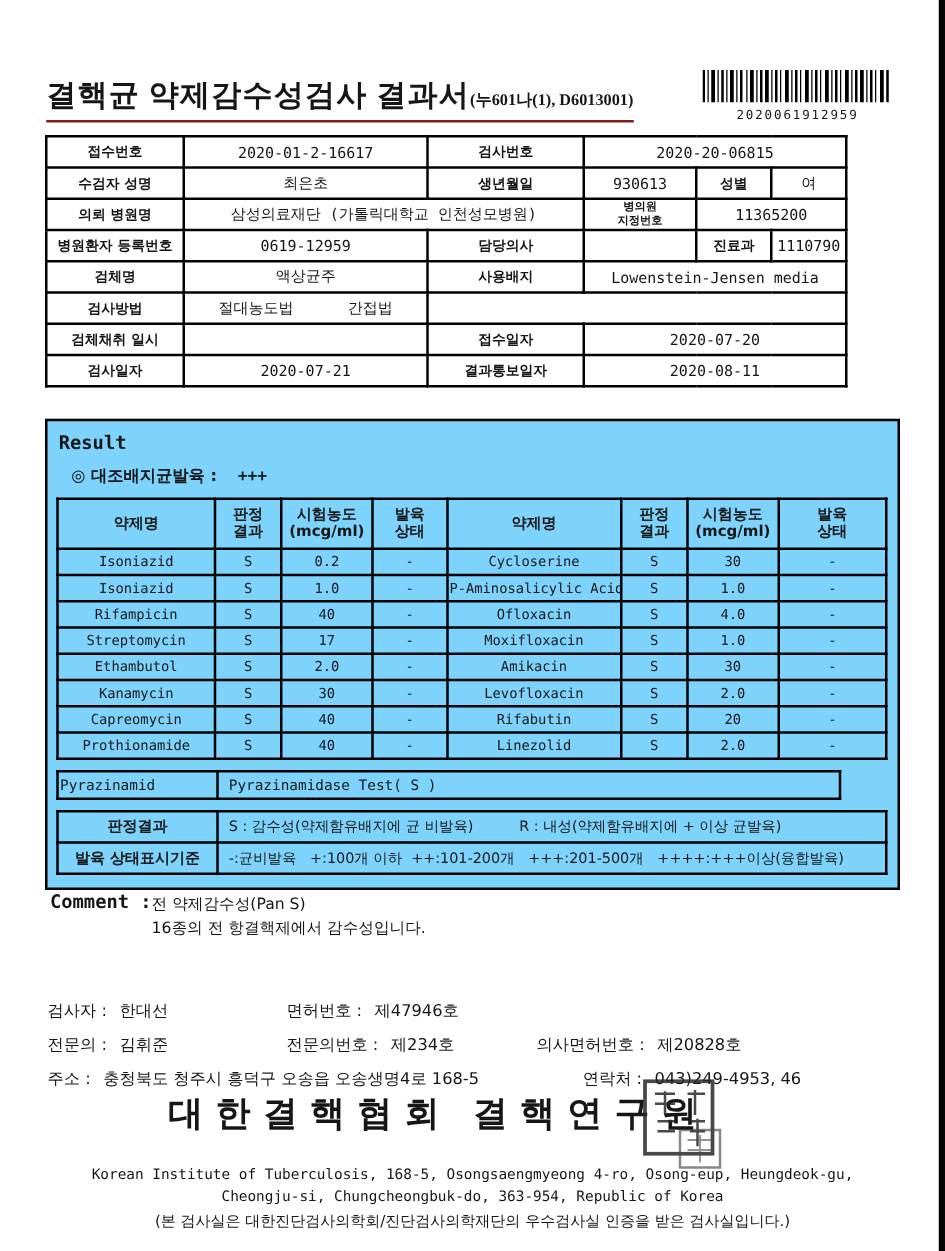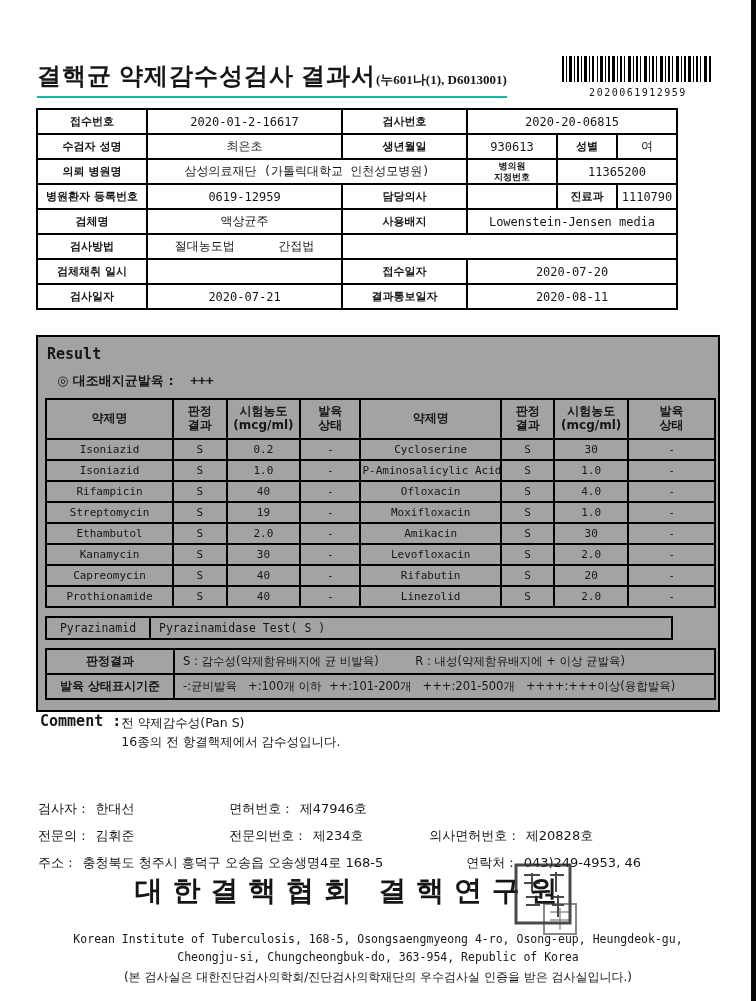--- a/index.html
+++ b/index.html
@@ -6,50 +6,50 @@
   html,body { margin:0; padding:0; background:#e8e8e8; }
   .page {
     position:relative; width:756px; height:1001px; margin:0 auto;
     background:#fff; color:#161616;
     font-family:"DejaVu Sans", sans-serif; overflow:hidden;
   }
   .scan-edge { position:absolute; right:0; top:0; width:5px; height:100%; background:#050505; }
 
   
   .title-row { position:absolute; left:37px; top:60px; }
-  .title-wrap { display:inline-block; border-bottom:2px solid #14b8a6; padding-bottom:4px; }
+  .title-wrap { display:inline-block; border-bottom:2px solid #7f1d1d; padding-bottom:4px; }
   .title-main { font-family:"Liberation Serif", serif; font-weight:bold; font-size:24px; letter-spacing:1px; }
   .title-sub  { font-family:"Liberation Serif", serif; font-weight:bold; font-size:13px; }
 
   
   .barcode-box { position:absolute; right:42px; top:56px; width:152px; text-align:center; }
   .barcode-num { font-family:"DejaVu Sans Mono", monospace; font-size:10px; letter-spacing:1.5px; margin-top:1px; }
 
   
   .info-table { position:absolute; left:36px; top:108px; width:640px; border-collapse:collapse; table-layout:fixed; }
   .info-table td { border:2px solid #000; height:25px; padding:1px 3px; text-align:center; overflow:hidden; white-space:nowrap; }
   .info-table .lbl { font-weight:bold; font-size:11px; }
   .info-table .val { font-size:12px; font-family:"DejaVu Sans Mono", monospace; }
   .small-lbl { font-size:9px; line-height:1.15; font-weight:bold; }
   .pre { white-space:pre !important; }
 
   
-  .result-box { position:absolute; left:36px; top:335px; width:684px; border:2px solid #000; padding:8px 2px 10px 7px; background:#a3a3a3; }
+  .result-box { position:absolute; left:36px; top:335px; width:684px; border:2px solid #000; padding:8px 8px 10px 7px; background:#7dd3fc; }
   .result-title { font-family:"DejaVu Sans Mono", monospace; font-weight:bold; font-size:15px; margin:0 0 9px 2px; }
   .control-line { font-size:13px; font-weight:bold; margin:0 0 8px 12px; }
   .control-val { margin-left:12px; font-family:"DejaVu Sans Mono", monospace; }
 
   .drug-table { width:100%; border-collapse:collapse; table-layout:fixed; }
   .drug-table th, .drug-table td { border:2px solid #000; text-align:center; padding:0 1px; overflow:hidden; }
   .drug-table th { font-size:12px; font-weight:bold; line-height:1.15; height:40px; }
   .drug-table td { font-size:11px; font-family:"DejaVu Sans Mono", monospace; height:21px; white-space:nowrap; }
 
   .pyra-table { border-collapse:collapse; table-layout:fixed; width:628px; margin-top:8px; }
   .pyra-table td { border:2px solid #000; height:22px; font-size:11.5px; font-family:"DejaVu Sans Mono", monospace; overflow:hidden; }
-  .pyra-name { width:104px; text-align:center; }
+  .pyra-name { width:128px; text-align:left; }
   .pyra-val { text-align:left; padding-left:8px; }
 
   .legend-table { border-collapse:collapse; table-layout:fixed; width:100%; margin-top:8px; }
   .legend-table td { border:2px solid #000; height:25px; overflow:hidden; }
   .leg-lbl { width:128px; text-align:center; font-weight:bold; font-size:12px;border-radius:12px; }
   .leg-val { padding-left:8px; font-size:11.5px; white-space:pre; }
 
   
   .comment { position:absolute; left:40px; top:712px; display:flex; }
   .comment-label { font-family:"DejaVu Sans Mono", monospace; font-weight:bold; font-size:15px; }
@@ -249,21 +249,21 @@
         <td>40</td>
         <td>-</td>
         <td>Ofloxacin</td>
         <td>S</td>
         <td>4.0</td>
         <td>-</td>
       </tr>
       <tr>
         <td>Streptomycin</td>
         <td>S</td>
-        <td>19</td>
+        <td>17</td>
         <td>-</td>
         <td>Moxifloxacin</td>
         <td>S</td>
         <td>1.0</td>
         <td>-</td>
       </tr>
       <tr>
         <td>Ethambutol</td>
         <td>S</td>
         <td>2.0</td>

